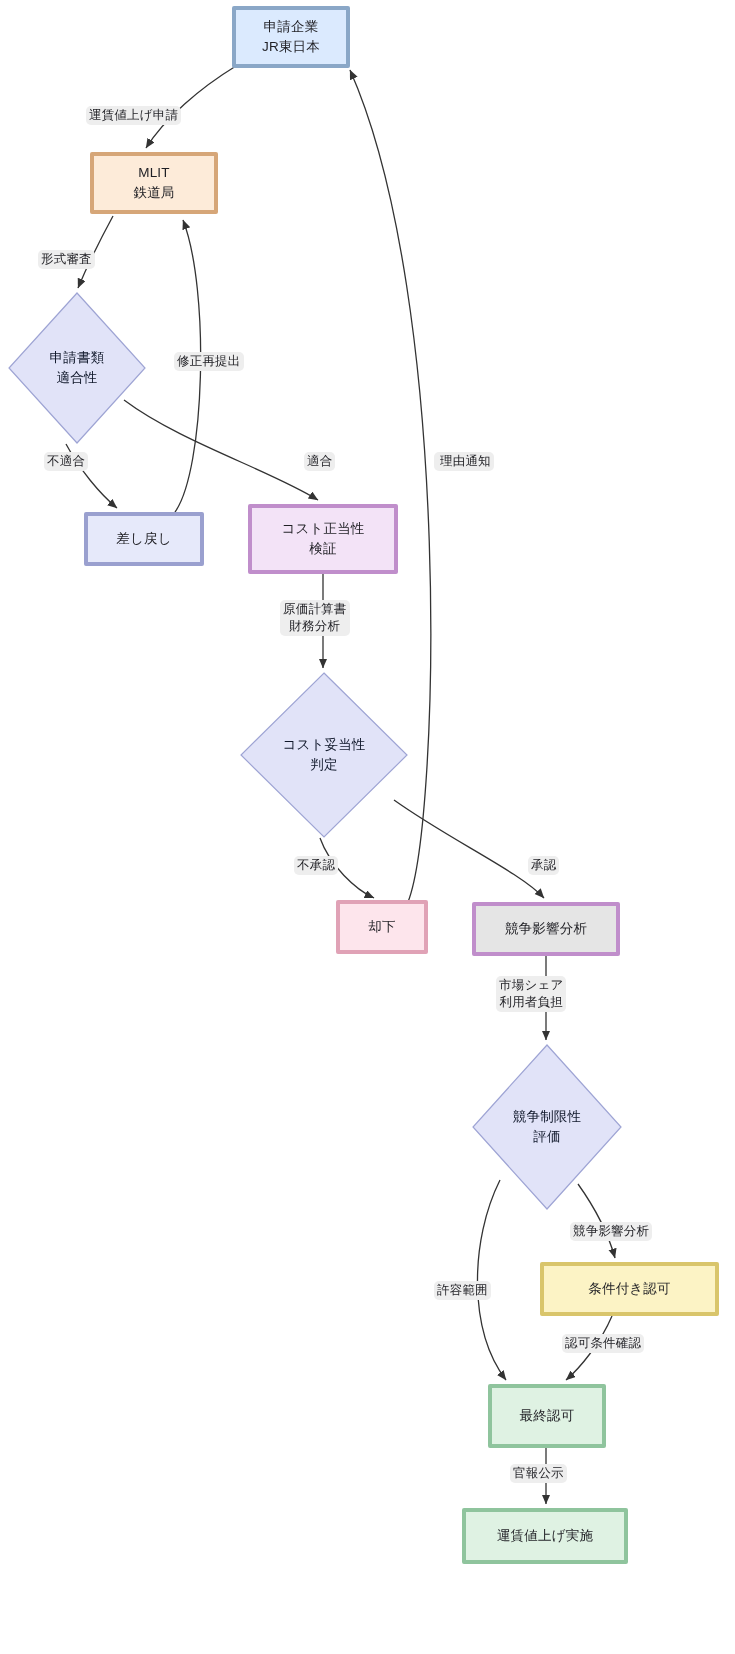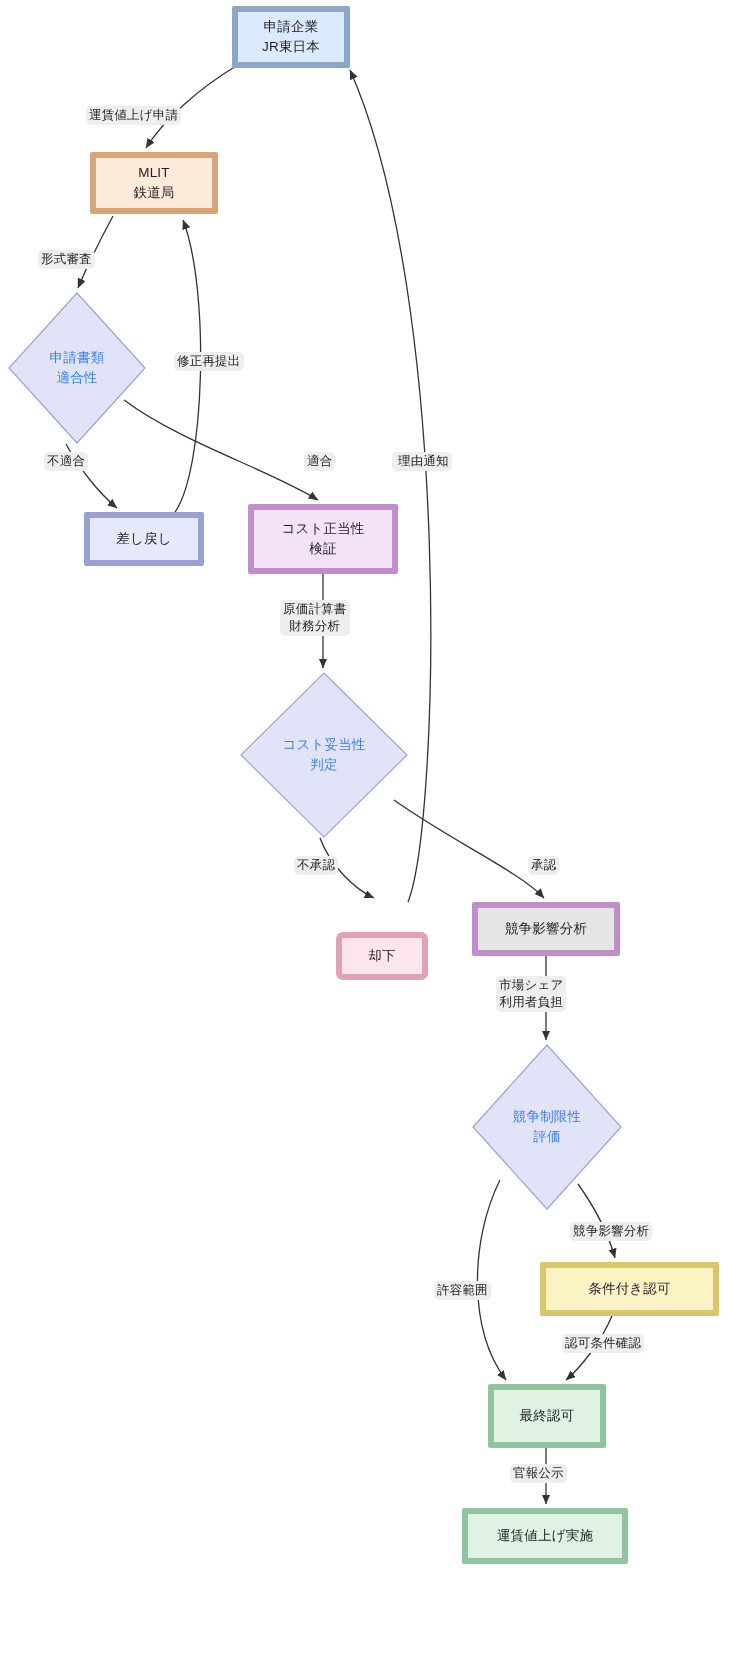--- a/index.html
+++ b/index.html
@@ -32,42 +32,42 @@
     flex-direction: column;
     align-items: center;
     justify-content: center;
     text-align: center;
     font-size: 13.5px;
     color: #1f1f24;
     line-height: 1.45;
     letter-spacing: 0.2px;
   }
   .rect {
-    border: 6px solid #a21caf;
+    border: 4px solid #a21caf;
     border-radius: 2px;
   }
   .diamond-wrap {
     position: absolute;
     display: flex;
     align-items: center;
     justify-content: center;
   }
   .diamond-shape {
     position: absolute;
     left: 0;
     top: 0;
     width: 100%;
     height: 100%;
   }
   .diamond-label {
     position: relative;
     z-index: 2;
     text-align: center;
     font-size: 13.5px;
-    color: #3b82f6;
+    color: #0f172a;
     line-height: 1.45;
     letter-spacing: 0.2px;
     pointer-events: none;
   }
   .edge-label {
     position: absolute;
     background: #eeeeee;
     color: #1f1f24;
     font-size: 12.5px;
     line-height: 1.35;
@@ -133,21 +133,21 @@
 
   <div class="node rect" style="left:84px; top:512px; width:120px; height:54px; background:#e6e9fa; border-color:#9aa0cf;">
     <span>差し戻し</span>
   </div>
 
   <div class="node rect" style="left:248px; top:504px; width:150px; height:70px; background:#f3e3f7; border-color:#c08ecb;">
     <span>コスト正当性</span>
     <span>検証</span>
   </div>
 
-  <div class="node rect" style="left:336px; top:932px; width:92px; height:48px; background:#fde5ec; border-color:#e0a2b6;border-radius:7px;">
+  <div class="node rect" style="left:336px; top:900px; width:92px; height:54px; background:#fde5ec; border-color:#e0a2b6;">
     <span>却下</span>
   </div>
 
   <div class="node rect" style="left:472px; top:902px; width:148px; height:54px; background:#e5e5e5; border-color:#c08ecb;">
     <span>競争影響分析</span>
   </div>
 
   <div class="node rect" style="left:540px; top:1262px; width:179px; height:54px; background:#fcf3c5; border-color:#d9c56b;">
     <span>条件付き認可</span>
   </div>
@@ -188,21 +188,21 @@
       <div>競争制限性</div>
       <div>評価</div>
     </div>
   </div>
 
   <div class="edge-label" style="left:86px; top:106px;">運賃値上げ申請</div>
   <div class="edge-label" style="left:38px; top:250px;">形式審査</div>
   <div class="edge-label" style="left:44px; top:452px;">不適合</div>
   <div class="edge-label" style="left:304px; top:452px;">適合</div>
   <div class="edge-label" style="left:174px; top:352px;">修正再提出</div>
-  <div class="edge-label" style="left:392px; top:452px;padding-left:6px;">理由通知</div>
+  <div class="edge-label" style="left:434px; top:452px;padding-left:6px;">理由通知</div>
   <div class="edge-label" style="left:280px; top:600px;">原価計算書
 財務分析</div>
   <div class="edge-label" style="left:294px; top:856px;">不承認</div>
   <div class="edge-label" style="left:528px; top:856px;">承認</div>
   <div class="edge-label" style="left:496px; top:976px;">市場シェア
 利用者負担</div>
   <div class="edge-label" style="left:570px; top:1222px;">競争影響分析</div>
   <div class="edge-label" style="left:434px; top:1281px;">許容範囲</div>
   <div class="edge-label" style="left:562px; top:1334px;">認可条件確認</div>
   <div class="edge-label" style="left:510px; top:1464px;">官報公示</div>

